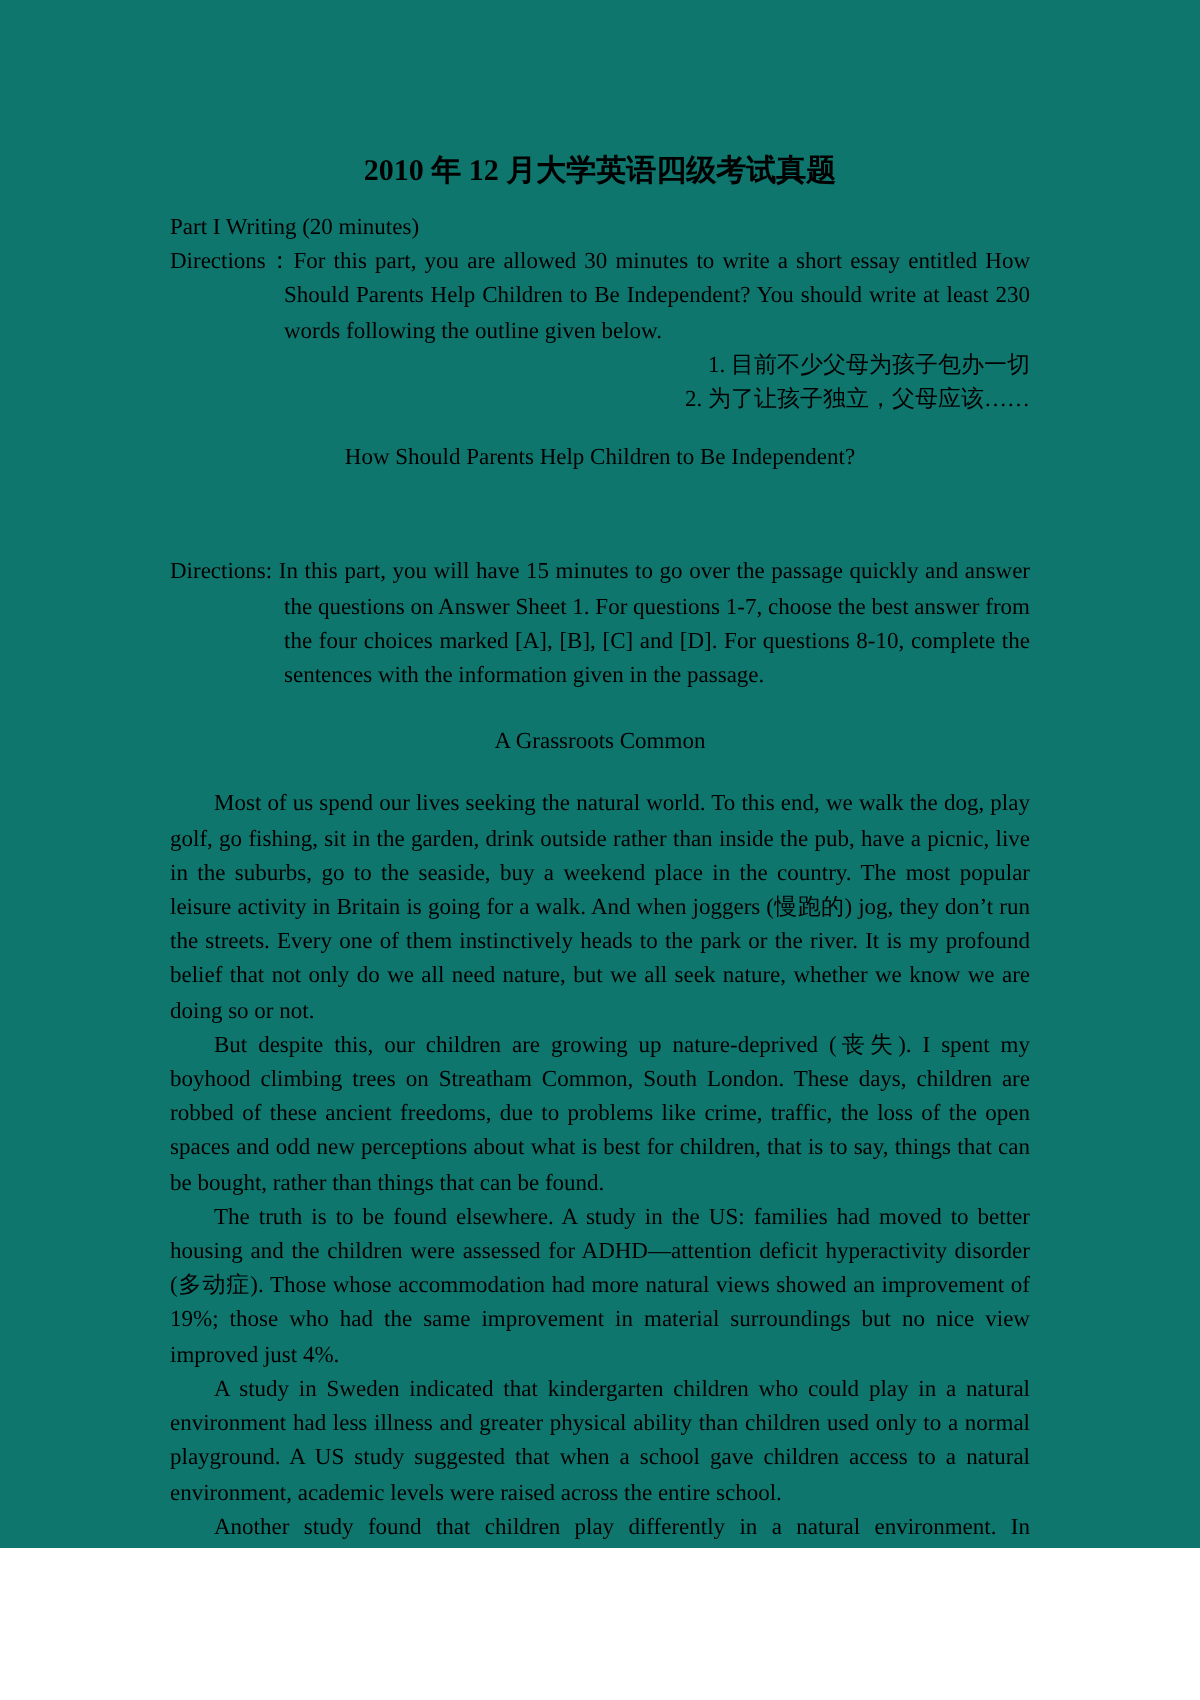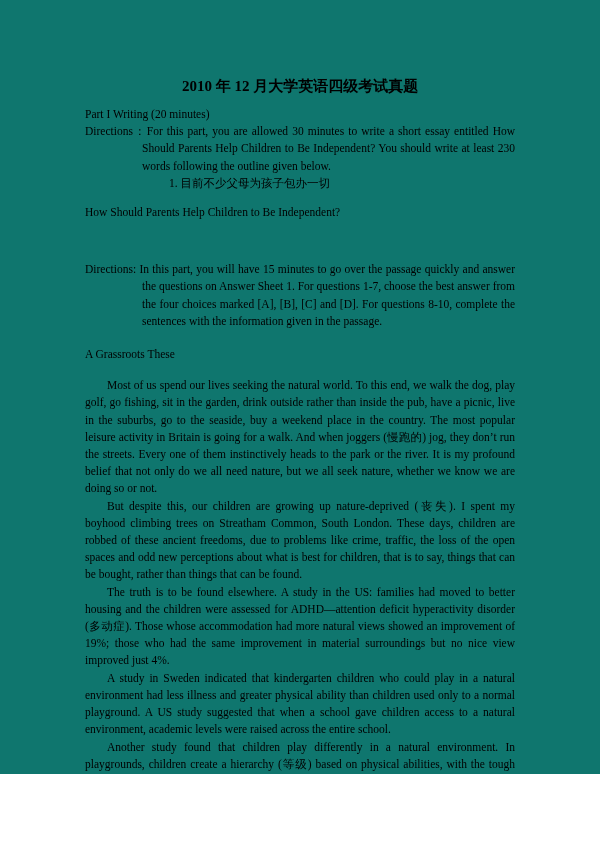--- a/index.html
+++ b/index.html
@@ -36,23 +36,24 @@
     padding-left: 57px;
     text-indent: -57px;
     text-align: justify;
   }
   .outline {
     margin: 0;
     padding-left: 84px;
   }
   .outline div {
     margin: 0;
+    text-align: right;
   }
   .centered-line {
-    text-align: left;
+    text-align: center;
     margin: 0;
   }
   .essay-title-line { margin-top: 12px; }
   .part2-block { margin-top: 40px; }
   .passage-title-line { margin-top: 16px; }
   .passage { margin-top: 14px; }
   .passage p {
     margin: 0;
     text-indent: 22px;
     text-align: justify;
@@ -63,27 +64,28 @@
 
 <div class="page">
 
   <h1 class="doc-title">2010 年 12 月大学英语四级考试真题</h1>
 
   <div>
     <p class="part-heading">Part I Writing (20 minutes)</p>
     <p class="directions">Directions：For this part, you are allowed 30 minutes to write a short essay entitled How Should Parents Help Children to Be Independent? You should write at least 230 words following the outline given below.</p>
     <div class="outline">
       <div>1. 目前不少父母为孩子包办一切</div>
+      <div>2. 为了让孩子独立，父母应该……</div>
     </div>
     <p class="centered-line essay-title-line">How Should Parents Help Children to Be Independent?</p>
   </div>
 
   <div class="part2-block">
     <p class="directions">Directions: In this part, you will have 15 minutes to go over the passage quickly and answer the questions on Answer Sheet 1. For questions 1-7, choose the best answer from the four choices marked [A], [B], [C] and [D]. For questions 8-10, complete the sentences with the information given in the passage.</p>
-    <p class="centered-line passage-title-line">A Grassroots These</p>
+    <p class="centered-line passage-title-line">A Grassroots Common</p>
 
     <div class="passage">
       <p>Most of us spend our lives seeking the natural world. To this end, we walk the dog, play golf, go fishing, sit in the garden, drink outside rather than inside the pub, have a picnic, live in the suburbs, go to the seaside, buy a weekend place in the country. The most popular leisure activity in Britain is going for a walk. And when joggers (慢跑的) jog, they don’t run the streets. Every one of them instinctively heads to the park or the river. It is my profound belief that not only do we all need nature, but we all seek nature, whether we know we are doing so or not.</p>
       <p>But despite this, our children are growing up nature-deprived (丧失). I spent my boyhood climbing trees on Streatham Common, South London. These days, children are robbed of these ancient freedoms, due to problems like crime, traffic, the loss of the open spaces and odd new perceptions about what is best for children, that is to say, things that can be bought, rather than things that can be found.</p>
       <p>The truth is to be found elsewhere. A study in the US: families had moved to better housing and the children were assessed for ADHD—attention deficit hyperactivity disorder (多动症). Those whose accommodation had more natural views showed an improvement of 19%; those who had the same improvement in material surroundings but no nice view improved just 4%.</p>
       <p>A study in Sweden indicated that kindergarten children who could play in a natural environment had less illness and greater physical ability than children used only to a normal playground. A US study suggested that when a school gave children access to a natural environment, academic levels were raised across the entire school.</p>
       <p>Another study found that children play differently in a natural environment. In playgrounds, children create a hierarchy (等级) based on physical abilities, with the tough ones taking the lead. But when a grassy area was planted with bushes, the children got much more into fantasy play, and the social hierarchy was now based on imagination and creativity.</p>
 
     </div>
   </div>

